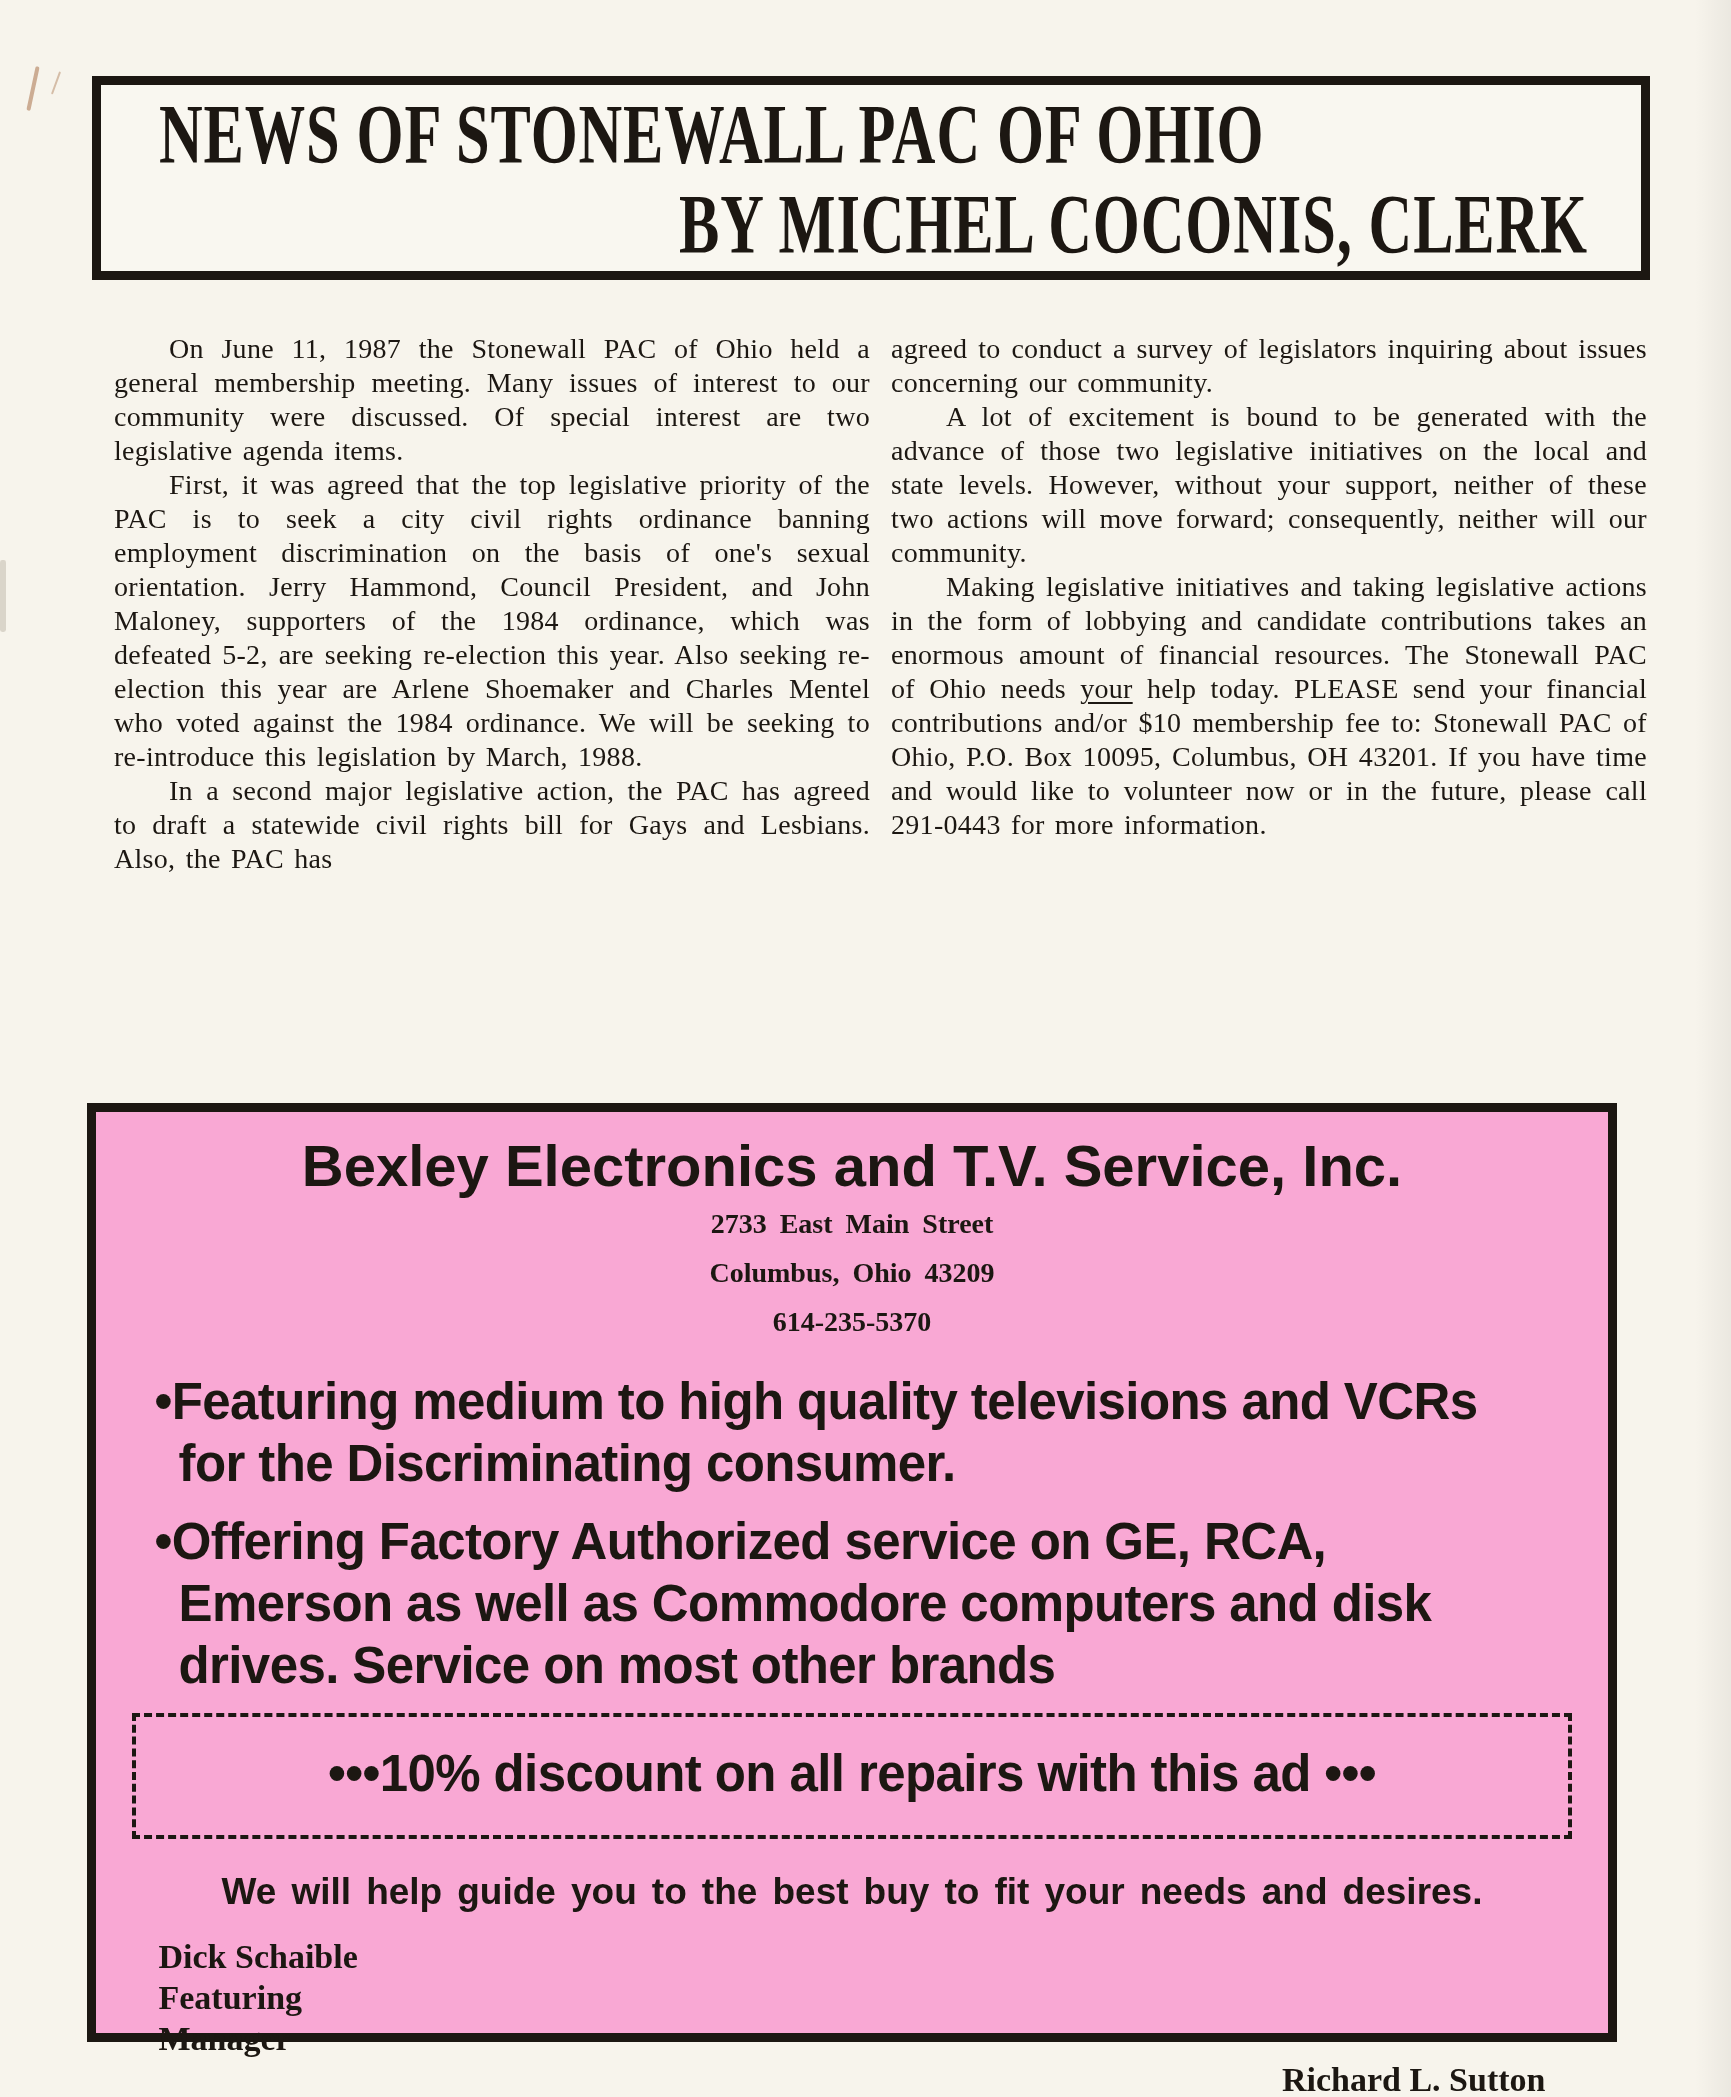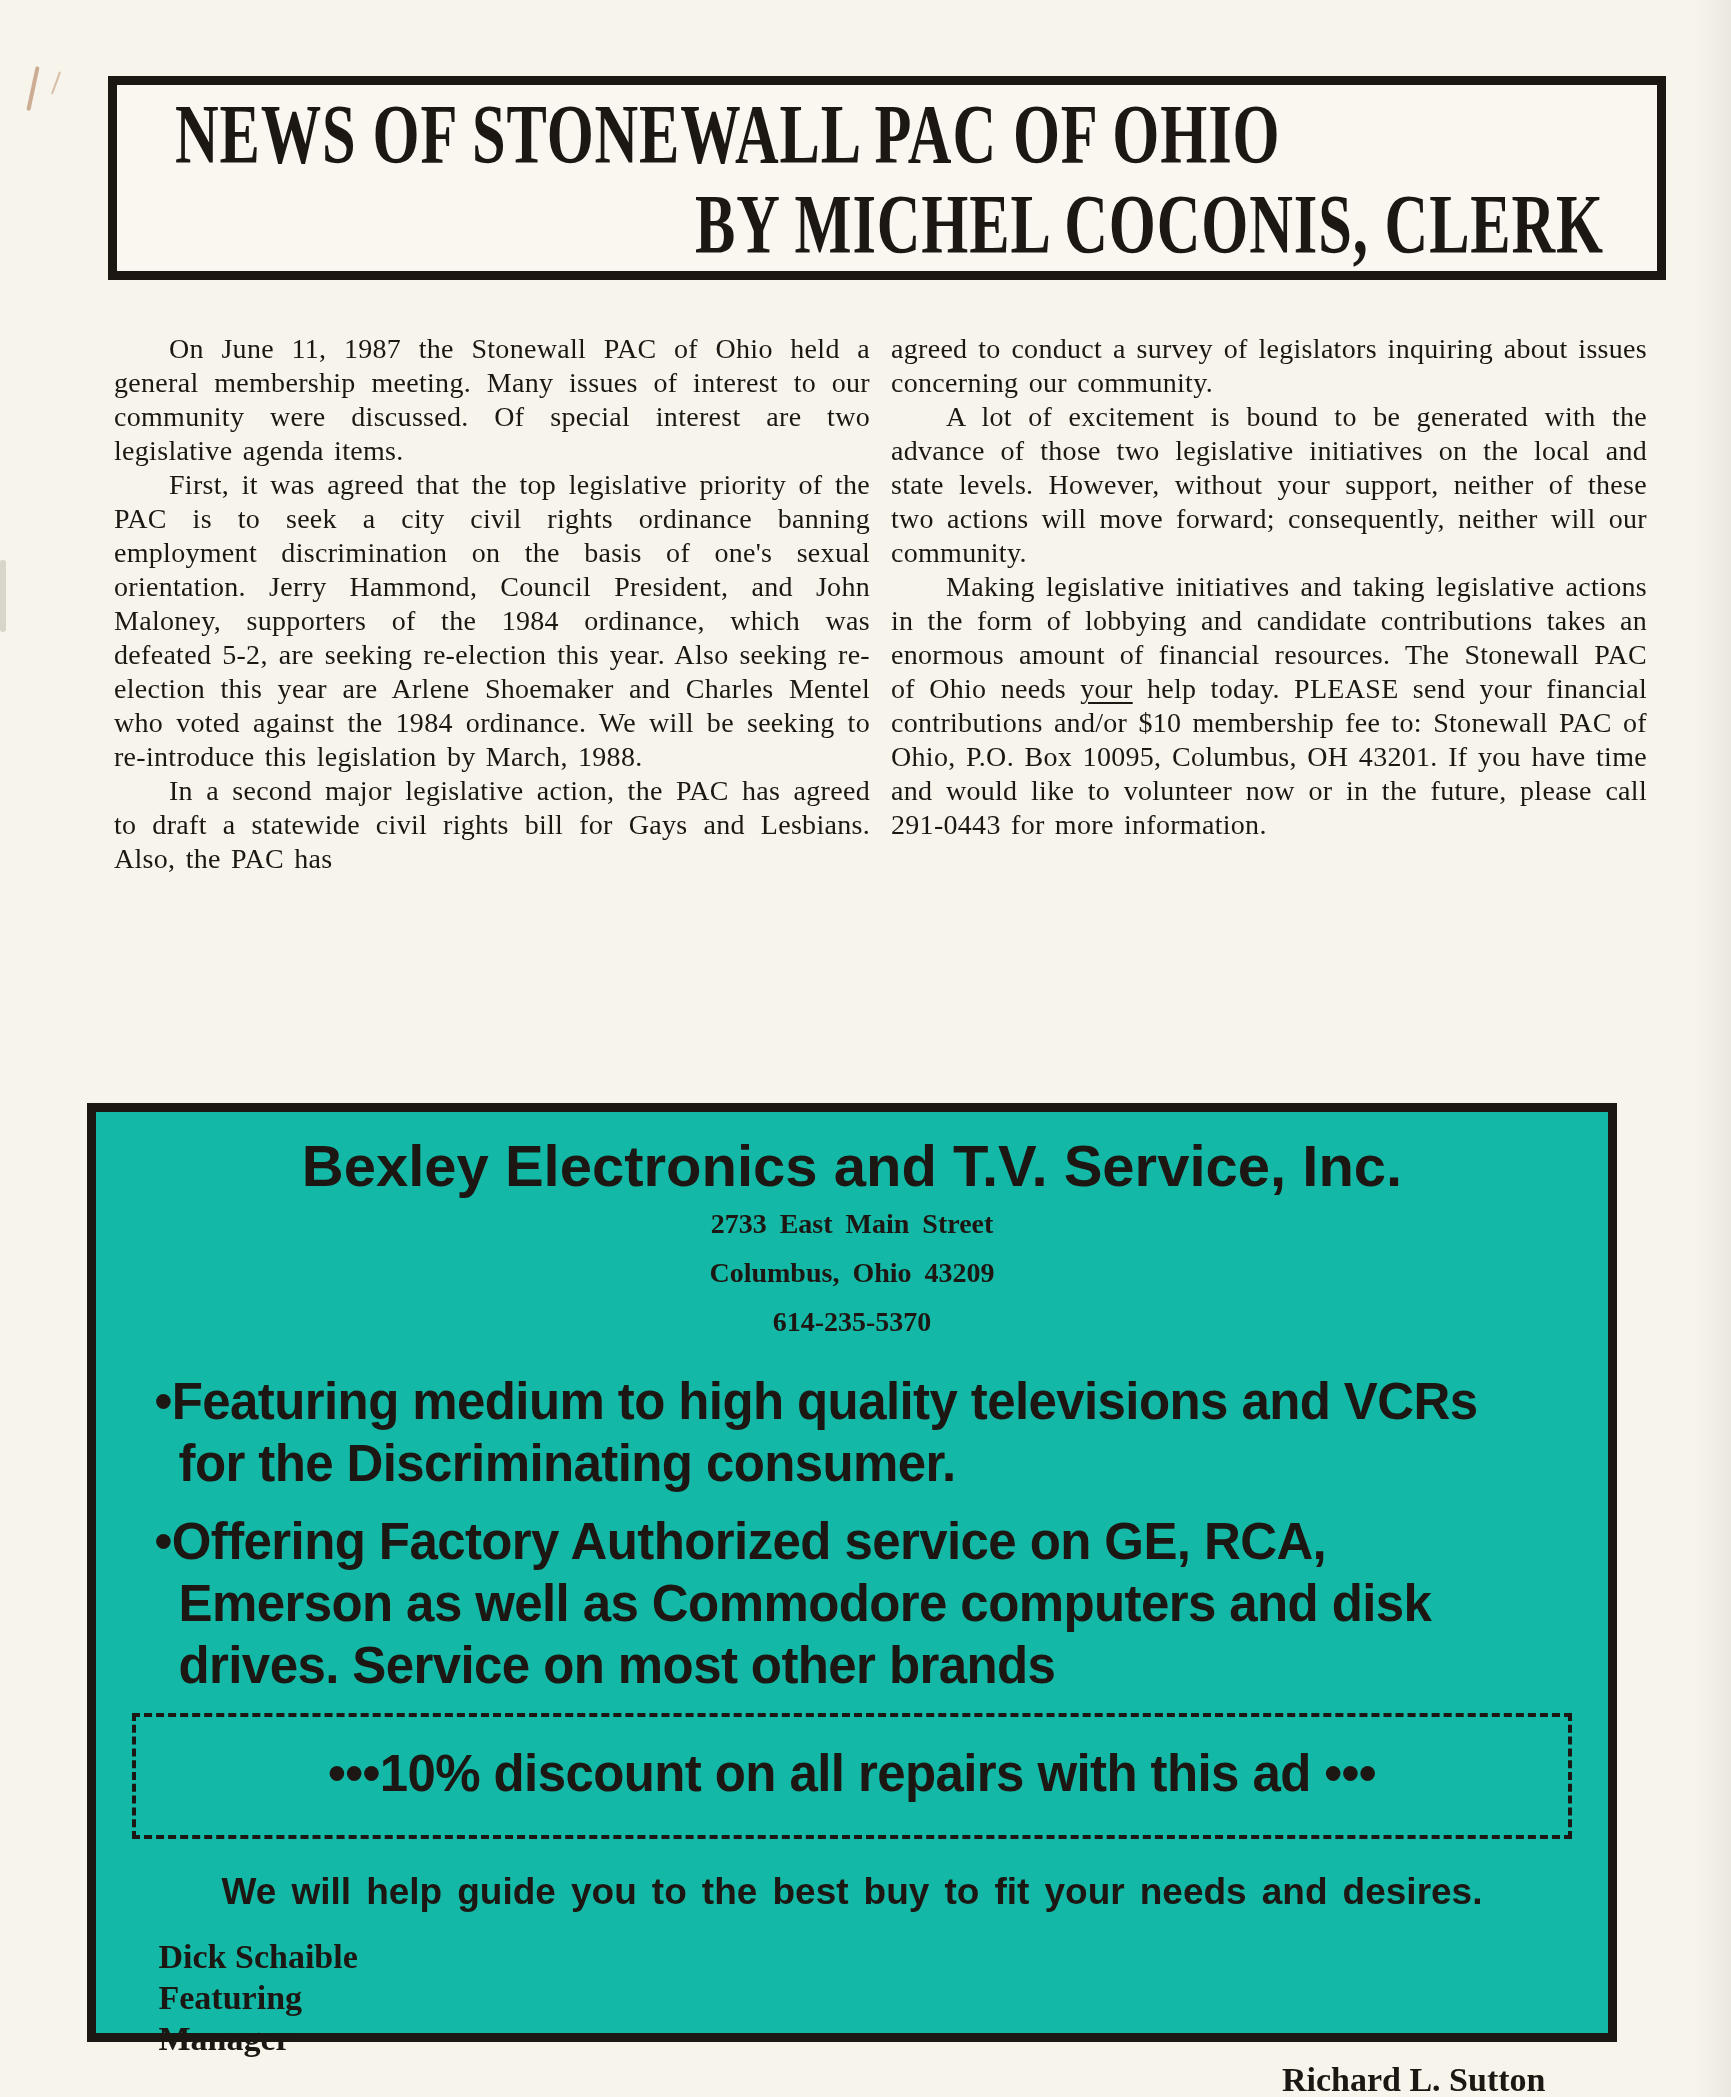--- a/index.html
+++ b/index.html
@@ -17,21 +17,21 @@
     background:linear-gradient(to right,rgba(0,0,0,0),rgba(0,0,0,0.05));
     pointer-events:none;
   }
   .artifact{position:absolute;pointer-events:none;}
   .artifact.a1{left:31px;top:66px;width:3.6px;height:45px;background:rgba(150,85,40,.45);transform:rotate(12deg);border-radius:1.8px;}
   .artifact.a2{left:55px;top:71px;width:2.4px;height:24px;background:rgba(150,85,40,.35);transform:rotate(20deg);border-radius:1.2px;}
   .artifact.a3{left:0px;top:560px;width:6px;height:72px;background:rgba(90,70,50,.18);border-radius:2.4px;}
 
   
   .masthead{
-    position:absolute;left:108px;top:76px;width:1558px;height:204px;
+    position:absolute;left:92px;top:76px;width:1558px;height:204px;
     box-sizing:border-box;border:9px solid #1c1712;background:#f9f7f0;
     padding:4.8px 53px 0 58px;
   }
   .mast-line{
     font-weight:bold;font-size:84px;line-height:90px;
     letter-spacing:1.2px;white-space:nowrap;
   }
   .mast-line.l1{transform:scaleX(.72);transform-origin:left center;}
   .mast-line.l2{text-align:right;transform:scaleX(.72);transform-origin:right center;}
 
@@ -45,21 +45,21 @@
     font-size:28px;line-height:34px;
     text-align:justify;word-spacing:3px;letter-spacing:0.3px;
   }
   .col p{margin:0;}
   .col p.indent{text-indent:55px;}
   .uword{text-decoration:underline;text-decoration-thickness:2.4px;text-underline-offset:3.6px;}
 
   
   .ad{
     position:absolute;left:87px;top:1103px;width:1530px;height:939px;
-    box-sizing:border-box;border:9px solid #1c1712;background:#14b8a6;
+    box-sizing:border-box;border:9px solid #1c1712;background:#f9a8d4;
     padding:23px 36px 0;text-align:center;
     font-family:"Liberation Sans","DejaVu Sans",sans-serif;
   }
   .ad-company{
     font-weight:bold;font-size:58px;line-height:61px;letter-spacing:0;
   }
   .ad-addr{
     font-weight:bold;font-size:28px;line-height:43px;word-spacing:6px;margin-top:6px;font-family:Liberation Serif, serif;
   }
   .ad-bullets{

